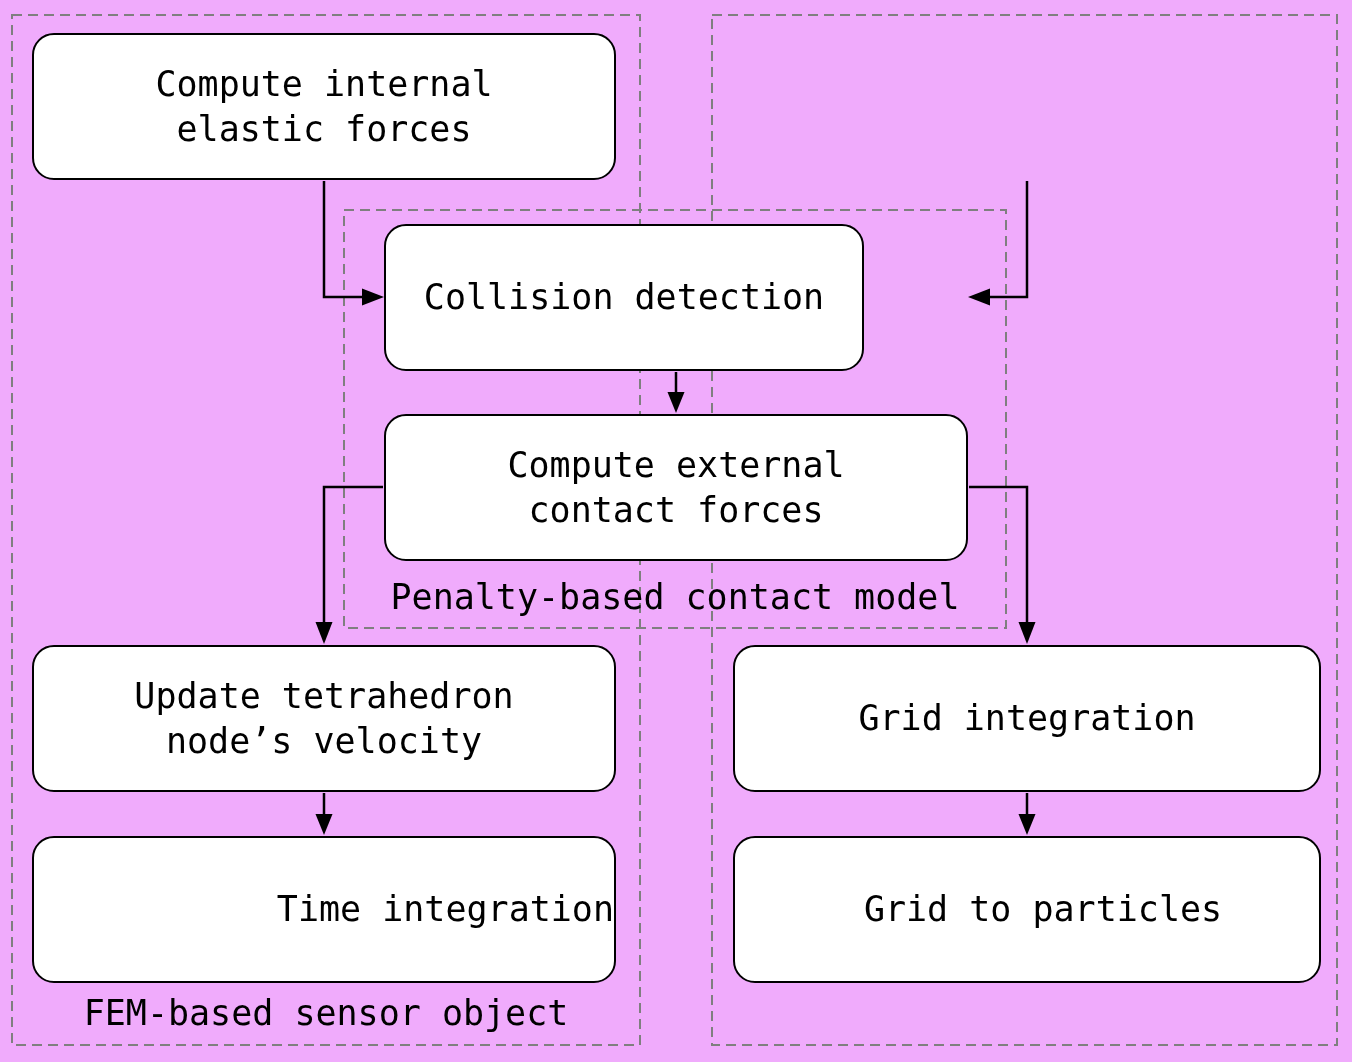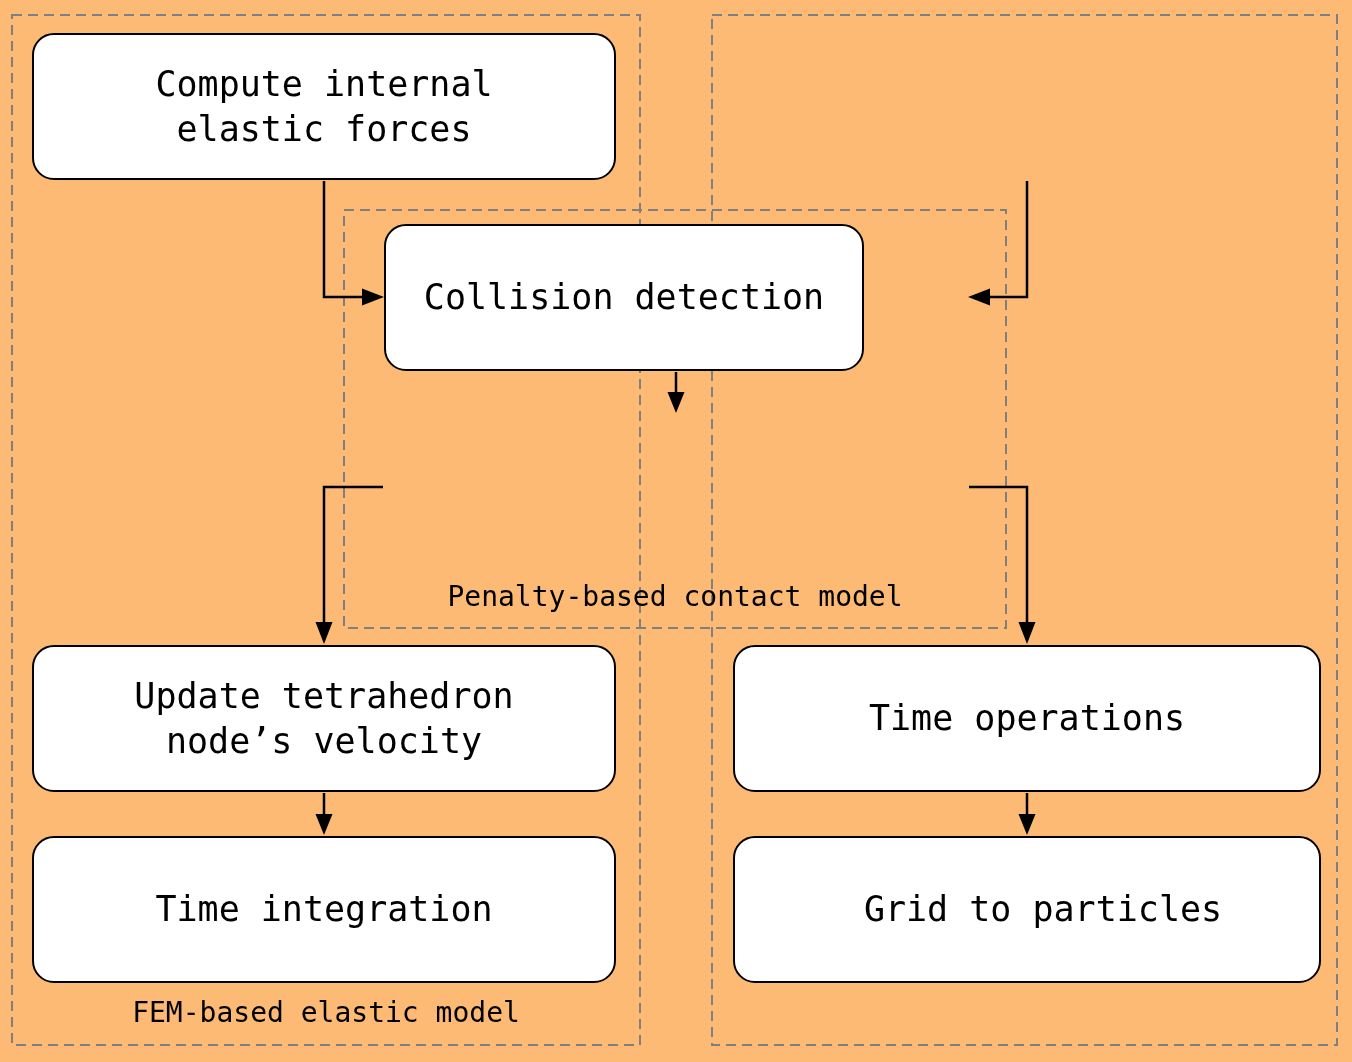--- a/index.html
+++ b/index.html
@@ -1,21 +1,21 @@
 <!DOCTYPE html>
 <html><head>
 <meta charset="utf-8">
 <title>Diagram</title>
 <style>
   html,body{margin:0;padding:0;background:#ffffff;}
   .canvas{
     position:relative;
     width:1352px;
     height:1062px;
-    background:#fdba74;
+    background:#f0abfc;
     font-family:"DejaVu Sans Mono","Liberation Mono",monospace;
     color:#000000;
     overflow:hidden;
   }
   .node{
     position:absolute;
     box-sizing:border-box;
     background:#ffffff;
     border:2.5px solid #000000;
     border-radius:22px;
@@ -29,21 +29,21 @@
   }
   .node-label{
     white-space:pre-line;
   }
   .group-label{
     position:absolute;
     display:flex;
     align-items:center;
     justify-content:center;
     text-align:center;
-    font-size:28px;
+    font-size:35px;
     line-height:46px;
     z-index:2;
   }
   .overlay{
     position:absolute;
     left:0;top:0;
     width:1352px;
     height:1062px;
     z-index:1;
     pointer-events:none;
@@ -64,41 +64,45 @@
   <div class="node" style="left:32px;top:33px;width:584px;height:147px;">
     <span class="node-label">Compute internal
 elastic forces</span>
   </div>
 
 
   <div class="node" style="left:384px;top:224px;width:480px;height:147px;">
     <span class="node-label">Collision detection</span>
   </div>
 
+  <div class="node" style="left:384px;top:414px;width:584px;height:147px;">
+    <span class="node-label">Compute external
+contact forces</span>
+  </div>
 
   <div class="node" style="left:32px;top:645px;width:584px;height:147px;">
     <span class="node-label">Update tetrahedron
 node’s velocity</span>
   </div>
 
   <div class="node" style="left:733px;top:645px;width:588px;height:147px;">
-    <span class="node-label">Time operations</span>
+    <span class="node-label">Grid integration</span>
   </div>
 
-  <div class="node" style="left:32px;top:836px;width:584px;height:147px;">
+  <div class="node" style="left:32px;top:836px;width:584px;height:147px;justify-content:flex-end;">
     <span class="node-label">Time integration</span>
   </div>
 
   <div class="node" style="left:733px;top:836px;width:588px;height:147px;padding-left:32px;">
     <span class="node-label">Grid to particles</span>
   </div>
 
   <div class="group-label" style="left:344px;top:574px;width:662px;height:46px;">Penalty-based contact model</div>
 
-  <div class="group-label" style="left:12px;top:990px;width:628px;height:46px;">FEM-based elastic model</div>
+  <div class="group-label" style="left:12px;top:990px;width:628px;height:46px;">FEM-based sensor object</div>
 
 
   <svg class="overlay top" viewBox="0 0 1352 1062">
     <g stroke="#000000" stroke-width="2.5" fill="none">
       <g>
         <path d="M 324 181 L 324 297 L 364 297"></path>
         <polygon points="384,297 362,288.5 362,305.5" fill="#000000" stroke="none"></polygon>
       </g>
       <g>
         <path d="M 1027 181 L 1027 297 L 988 297"></path>

